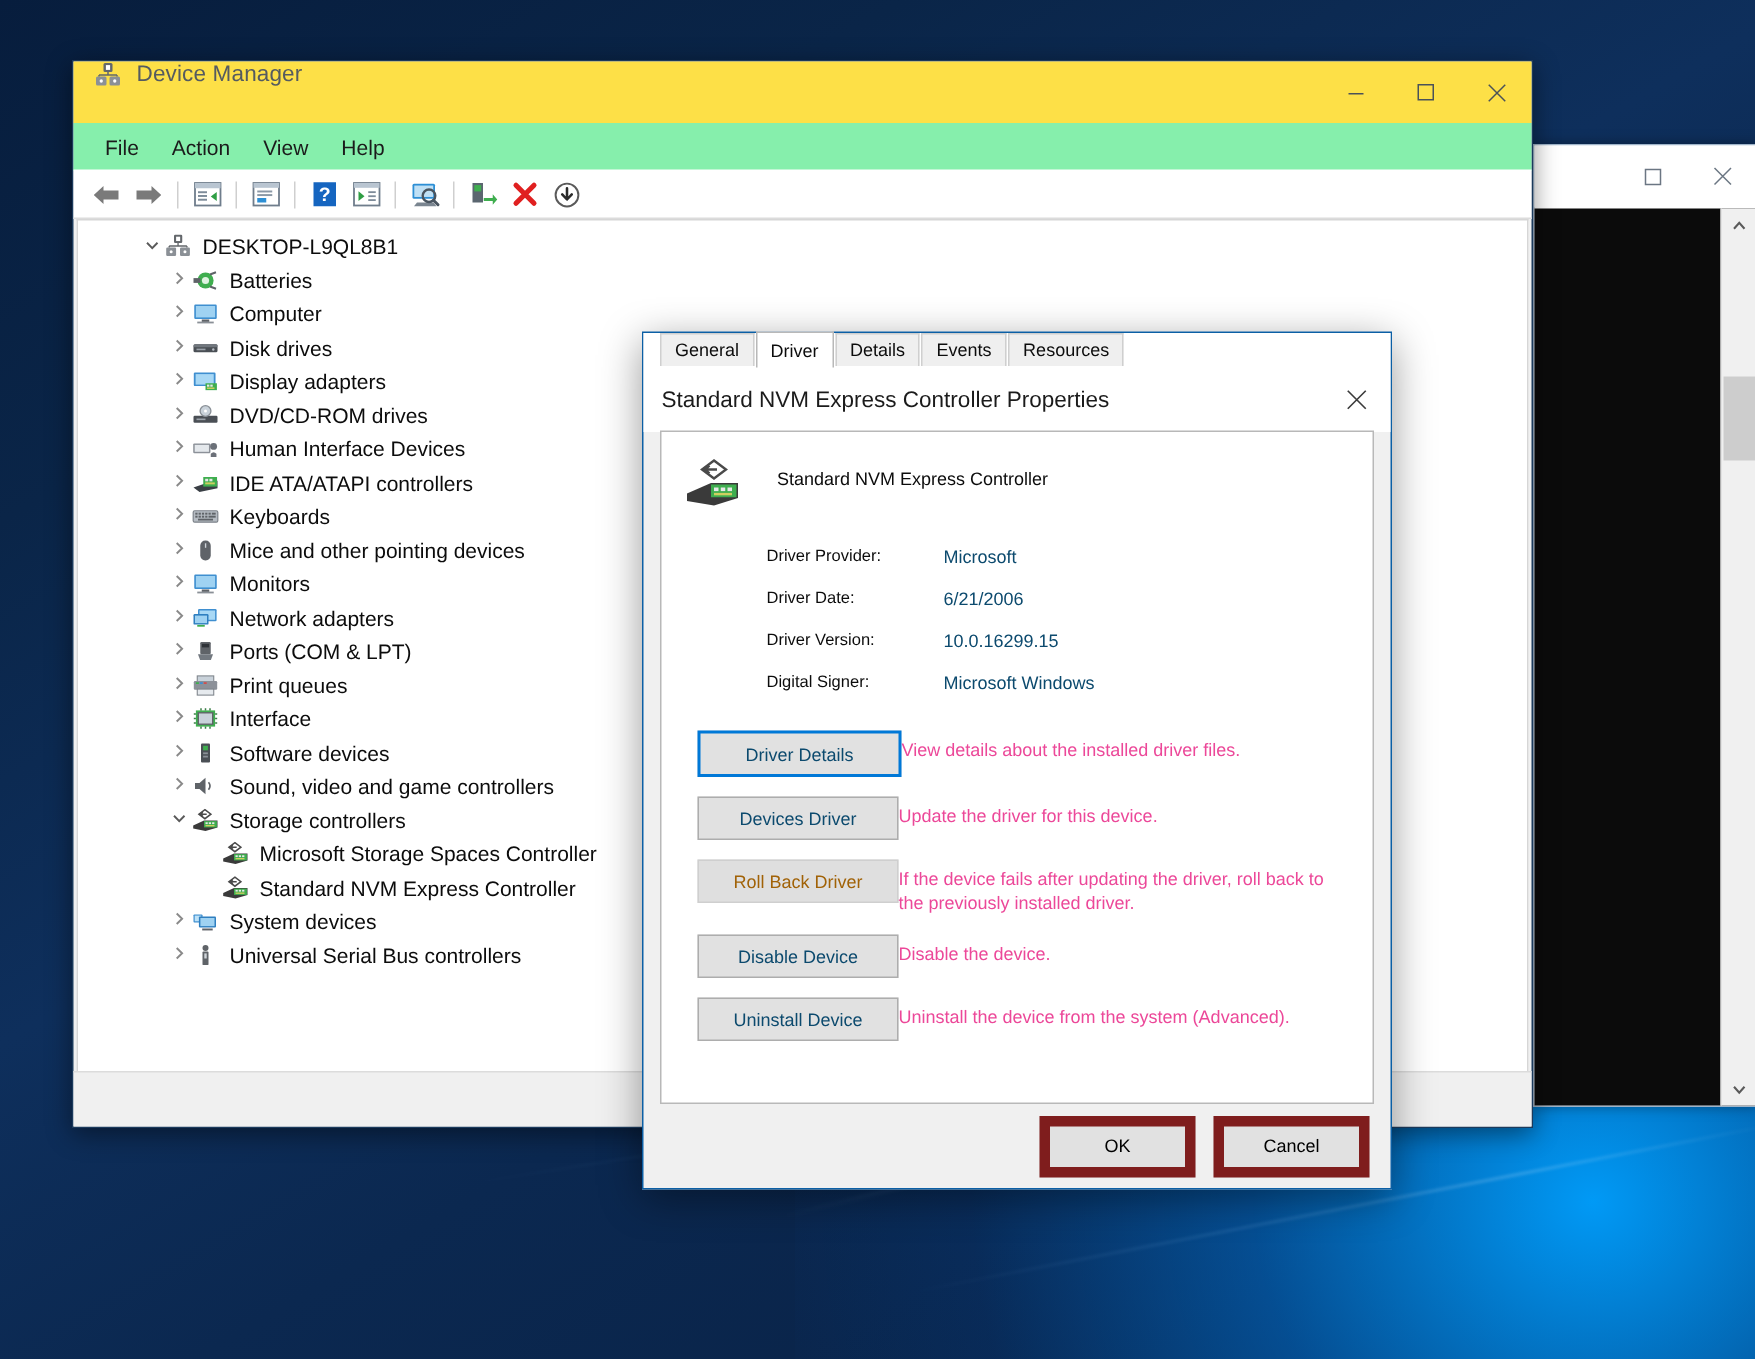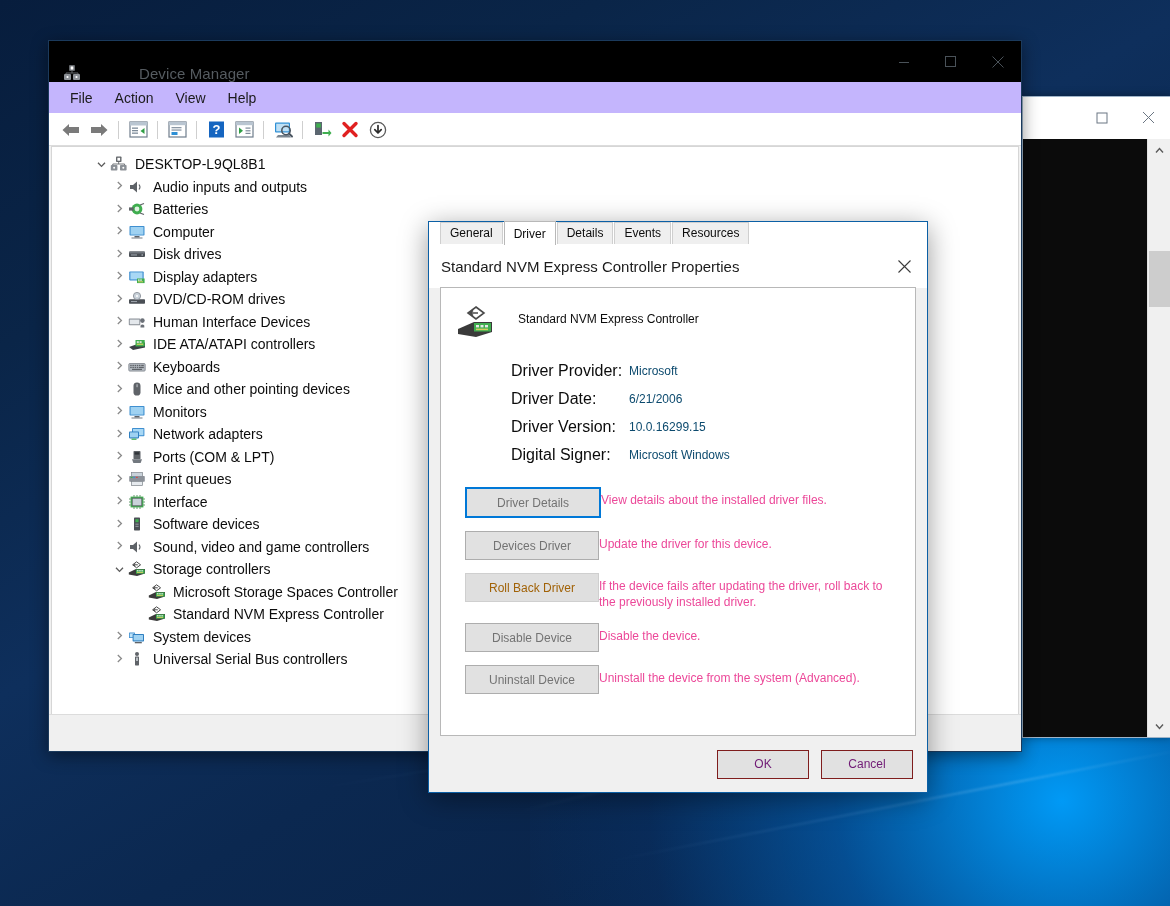--- a/index.html
+++ b/index.html
@@ -67,36 +67,35 @@
   
   #devmgr {
     position: absolute; left: 48px; top: 40px;
     width: 972px; height: 710px;
     background: #f0f0f0;
     border: 1px solid #1b3a5c;
     box-shadow: 0 4px 16px rgba(0,0,0,0.45);
     display: flex; flex-direction: column;
   }
   #devmgr-titlebar {
-    height: 41px; background: #000000;
-    display: flex; align-items: flex-end; flex: none;
+    height: 41px; background: #fde047;
+    display: flex; align-items: flex-start; flex: none;
     position: relative;
-    gap: 48px;
   }
   #devmgr-icon { margin-left: 14px; width: 18px; height: 18px; flex: none; }
   #devmgr-title {
     margin-left: 10px; font-size: 15px; color: #555b60; letter-spacing: .1px;
   }
   #devmgr-winbtns { position: absolute; right: 0; top: 0; display: flex; height: 41px; }
   .winbtn {
     width: 47px; height: 41px; display: flex; align-items: center; justify-content: center;
     color: #4a5259;
   }
   #devmgr-menubar {
-    height: 31px; background: #c4b5fd; display: flex; align-items: center;
+    height: 31px; background: #86efac; display: flex; align-items: center;
     padding-left: 10px; flex: none; border-bottom: 1px solid #ffffff;
   }
   .menu-item {
     font-size: 14px; color: #1b1b1b; padding: 4px 11px; border-radius: 2px;
   }
   #devmgr-toolbar {
     height: 31px; background: #ffffff; display: flex; align-items: center;
     padding-left: 8px; flex: none; border-bottom: 1px solid #dcdcdc;
   }
   .tb-btn { width: 28px; height: 26px; display:flex; align-items:center; justify-content:center; }
@@ -168,45 +167,45 @@
     flex: 1; position: relative; margin-top: -1px;
   }
   #dev-header {
     display: flex; align-items: flex-start; padding: 17px 0 0 15px;
   }
   #dev-header-icon { width: 38px; height: 34px; flex: none; }
   #dev-header-name { margin-left: 24px; font-size: 12px; color: #0c0c0c; padding-top: 7px; }
 
   .info-grid { margin: 18px 0 0 70px; }
   .info-row { display: flex; height: 28px; align-items: center; }
-  .info-label { width: 118px; font-size: 16px; color: #0c0c0c; }
+  .info-label { width: 118px; font-size: 11px; color: #0c0c0c; }
   .info-value { font-size: 12px; color: #0c4a6e; }
 
   .btn-row { display: flex; align-items: flex-start; margin: 0 0 0 24px; }
   .btn-row + .btn-row { margin-top: 13px; }
   .dlg-btn {
     width: 132px; height: 27px; background: #e1e1e1; border: 1px solid #adadad;
-    font-size: 12px; color: #737373; display: flex; align-items: center; justify-content: center;
+    font-size: 12px; color: #0c4a6e; display: flex; align-items: center; justify-content: center;
     flex: none; font-family: "Liberation Sans", sans-serif;
   }
   .dlg-btn.focused { border: 2px solid #0078d7; }
   .dlg-btn.disabled { color: #a16207; background: #dfdfdf; border-color: #cfcfcf; }
   .btn-desc {
     font-size: 12px; color: #ec4899; line-height: 16px; padding-top: 5px;
     max-width: 300px;
   }
   #btn-block { margin-top: 18px; }
 
   #props-footer {
     height: 56px; flex: none; display: flex; align-items: center; justify-content: flex-end;
     padding-right: 14px; gap: 12px;
   }
   .footer-btn {
-    width: 90px; height: 27px; background: #e1e1e1; border: 1px solid #7f1d1d;
-    font-size: 12px; color: #701a75; display: flex; align-items: center; justify-content: center;
+    width: 90px; height: 27px; background: #e1e1e1; border: 7px solid #7f1d1d;
+    font-size: 12px; color: #000000; display: flex; align-items: center; justify-content: center;
   }
 </style>
 </head>
 <body>
 
 <div id="desktop-base"></div>
 <div id="desktop-glow1"></div>
 <div id="desktop-glow2"></div>
 <div class="streak" id="streak-a"></div>
 <div class="streak" id="streak-b"></div>
@@ -376,30 +375,20 @@
           <rect x="7.4" y="1.8" width="2.7" height="2.9" fill="#ffffff"></rect>
           <rect x="0.8" y="9" width="6.6" height="5.6" rx="0.8" fill="#8b9096"></rect>
           <rect x="10" y="9" width="6.6" height="5.6" rx="0.8" fill="#8b9096"></rect>
           <circle cx="4.1" cy="11.8" r="1" fill="#ffffff"></circle>
           <circle cx="13.3" cy="11.8" r="1" fill="#ffffff"></circle>
           <path d="M8.7 6 L8.7 8 M2.8 8 L14.6 8 M2.8 8 L2.8 9 M14.6 8 L14.6 9" stroke="#63676b" stroke-width="0.9" fill="none"></path>
         </svg>
         <span>DESKTOP-L9QL8B1</span>
       </div>
 
-    <div class="tree-row depth0">
-          <div class="tw-chevron"><svg width="7" height="9" viewBox="0 0 7 9">
-              <path d="M1.8 1 L5.4 4.5 L1.8 8" stroke="#8a8a8a" stroke-width="1.3" fill="none"></path>
-            </svg></div>
-          <svg viewBox="0 0 18 16" class="tw-icon">
-            <path d="M2 6 L5 6 L9 2.5 L9 13.5 L5 10 L2 10 Z" fill="#5f6368"></path>
-            <path d="M11 5.5 Q13 8 11 10.5" stroke="#5f6368" stroke-width="1.1" fill="none"></path>
-          </svg>
-          <span>Audio inputs and outputs</span>
-        </div>
         <div class="tree-row depth0">
           <div class="tw-chevron"><svg width="7" height="9" viewBox="0 0 7 9">
               <path d="M1.8 1 L5.4 4.5 L1.8 8" stroke="#8a8a8a" stroke-width="1.3" fill="none"></path>
             </svg></div>
           <svg viewBox="0 0 18 16" class="tw-icon">
             <circle cx="9" cy="8" r="5.4" fill="#3fae4f"></circle>
             <circle cx="9" cy="8" r="2.4" fill="#dff3e1"></circle>
             <rect x="1" y="6.4" width="4.6" height="3.2" fill="#5f6368"></rect>
             <path d="M12 4 L16 2.5 M12 12 L16 13.5" stroke="#5f6368" stroke-width="1.3"></path>
           </svg>

